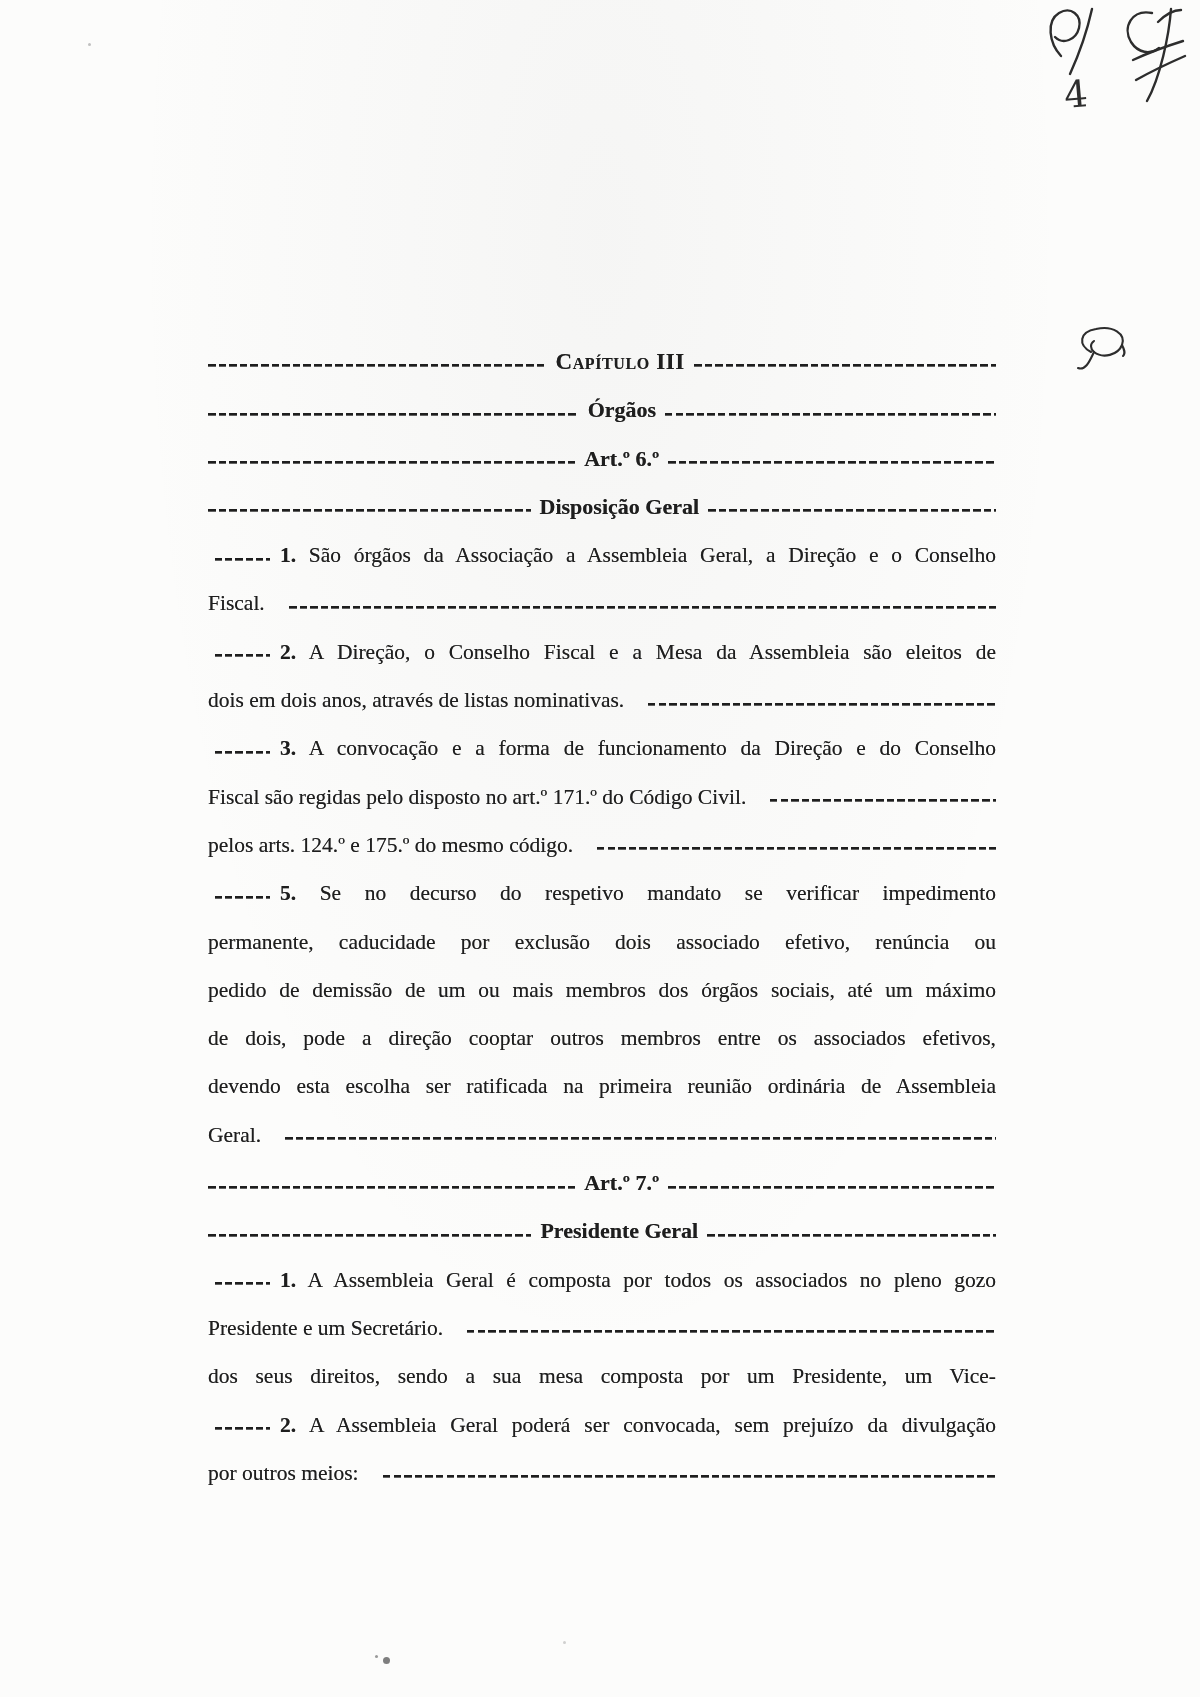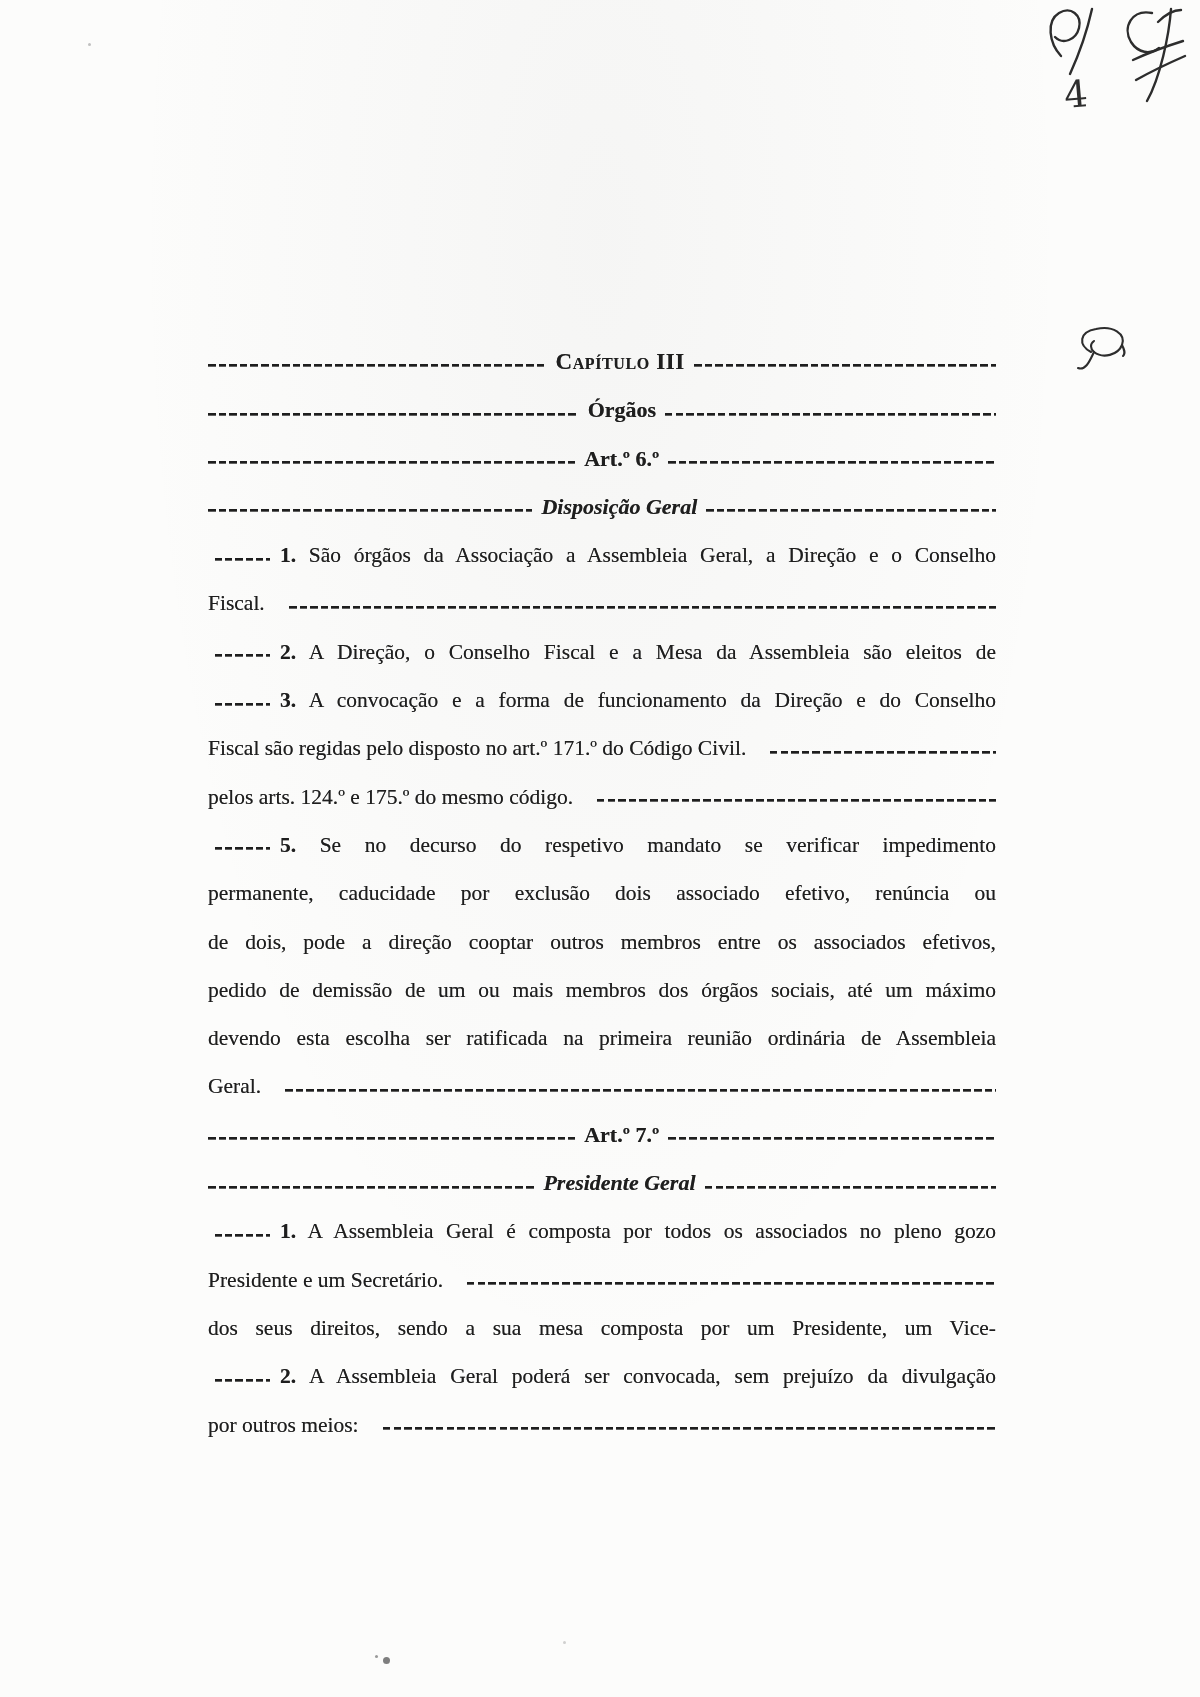--- a/index.html
+++ b/index.html
@@ -18,21 +18,21 @@
   }
   .line{
     height:48.3px;line-height:48.3px;
     font-size:21.5px;
     text-shadow:0 0 0.5px rgba(25,25,25,0.6);
   }
   
   .heading{display:flex;align-items:stretch;gap:9px;}
   .heading .lbl{flex:0 0 auto;font-weight:bold;font-size:22px;}
   .sc{font-variant:small-caps;letter-spacing:0.6px;font-size:23px !important;}
-  .it{font-style:italic;}
+  .it{}
   .lead{
     flex:1 1 auto;
     background-image:repeating-linear-gradient(90deg,#1e1e1e 0 7.5px, transparent 7.5px 10.6px);
     background-size:100% 2.7px;background-repeat:no-repeat;background-position:left 58%;
   }
   .heading .lead:first-child{flex-grow:1.12;}
   
   .pstart{display:flex;}
   .pstart .pre{
     flex:0 0 55px;margin-left:7px;margin-right:10px;
@@ -122,20 +122,24 @@
     <div class="line pend">
       <span class="etxt">Fiscal.</span>
       <span class="lead"></span>
     </div>
 
     <div class="line pstart">
       <span class="pre"></span>
       <span class="txt"><b class="num">2.</b> <span>A Direção, o Conselho Fiscal e a Mesa da Assembleia são eleitos de</span></span>
     </div>
 
+    <div class="line pend">
+      <span class="etxt">dois em dois anos, através de listas nominativas.</span>
+      <span class="lead"></span>
+    </div>
 
     <div class="line pstart">
       <span class="pre"></span>
       <span class="txt"><b class="num">3.</b> <span>A convocação e a forma de funcionamento da Direção e do Conselho</span></span>
     </div>
 
     <div class="line pend">
       <span class="etxt">Fiscal são regidas pelo disposto no art.º 171.º do Código Civil.</span>
       <span class="lead"></span>
     </div>
@@ -146,23 +150,23 @@
       <span class="lead"></span>
     </div>
 
     <div class="line pstart">
       <span class="pre"></span>
       <span class="txt"><b class="num">5.</b> <span>Se no decurso do respetivo mandato se verificar impedimento</span></span>
     </div>
 
     <div class="line pmid"><span>permanente, caducidade por exclusão dois associado efetivo, renúncia ou</span></div>
 
+    <div class="line pmid"><span>pedido de demissão de um ou mais membros dos órgãos sociais, até um máximo</span></div>
+
     <div class="line pmid"><span>de dois, pode a direção cooptar outros membros entre os associados efetivos,</span></div>
-
-    <div class="line pmid"><span>pedido de demissão de um ou mais membros dos órgãos sociais, até um máximo</span></div>
 
     <div class="line pmid"><span>devendo esta escolha ser ratificada na primeira reunião ordinária de Assembleia</span></div>
 
     <div class="line pend">
       <span class="etxt">Geral.</span>
       <span class="lead"></span>
     </div>
 
     <div class="line heading">
       <span class="lead"></span>

